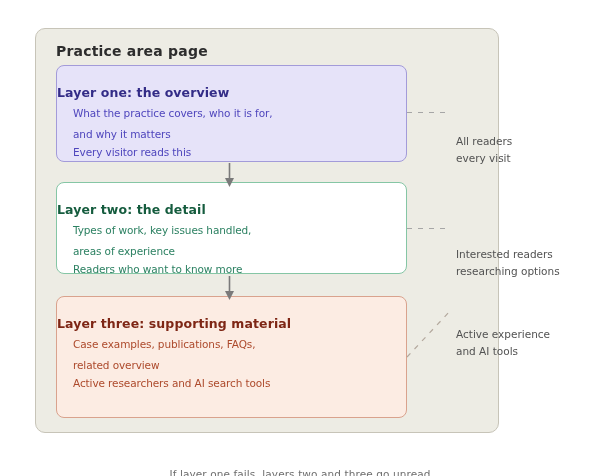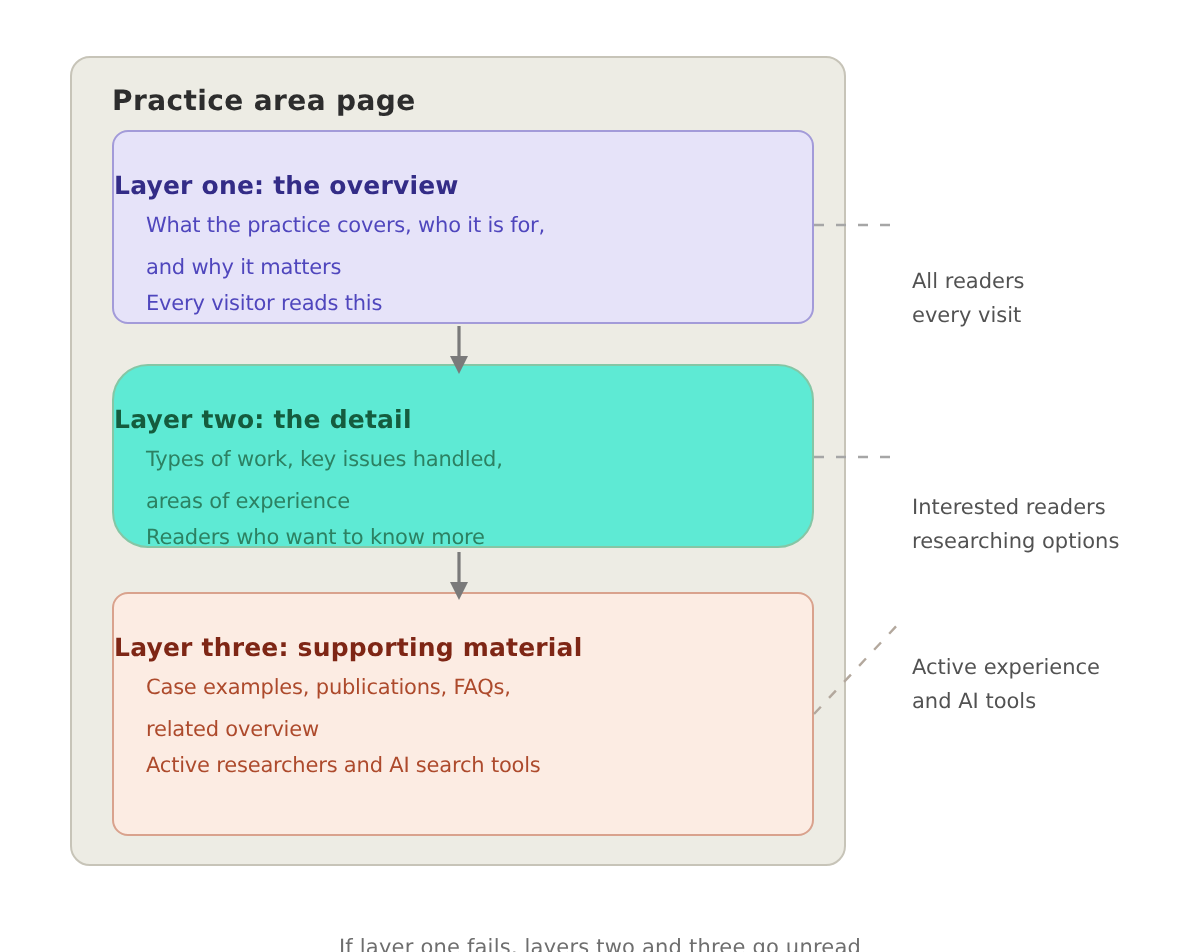--- a/index.html
+++ b/index.html
@@ -4,36 +4,36 @@
 <style>
   html,body{margin:0;padding:0;}
   body{
     width:600px;height:476px;background:#ffffff;position:relative;
     font-family:"DejaVu Sans","Liberation Sans",sans-serif;
     overflow:hidden;
   }
   .canvas{position:absolute;left:0;top:0;width:600px;height:476px;}
 
   .container{
-    position:absolute;left:35px;top:28px;width:388px;height:405px;
+    position:absolute;left:35px;top:28px;width:464px;height:405px;
     background:#edece4;border:1px solid #c7c4b8;border-radius:10px;
     box-sizing:border-box;
   }
   .container-title{
     position:absolute;left:20px;top:14px;
     font-size:14px;font-weight:bold;color:#2d2d2d;letter-spacing:.2px;
     white-space:nowrap;
   }
 
   .layer{
     position:absolute;left:20px;width:351px;
     border:1px solid;border-radius:8px;box-sizing:border-box;
   }
   .layer-one{top:36px;height:97px;background:#e6e3f9;border-color:#a39bd9;}
-  .layer-two{top:153px;height:92px;background:#5eead4;border-color:#85c6a5;border-radius:18px;}
+  .layer-two{top:153px;height:92px;background:#ffffff;border-color:#85c6a5;}
   .layer-three{top:267px;height:122px;background:#fcece3;border-color:#d9a28d;padding-left:40px;}
 
   .layer-title{
     position:absolute;left:0;top:19px;
     font-size:12.5px;font-weight:bold;white-space:nowrap;letter-spacing:.1px;
   }
   .layer-line{position:absolute;left:16px;font-size:10.5px;white-space:nowrap;letter-spacing:-.1px;}
   .ll1{top:41px}.ll2{top:62px}.ll3{top:80px}
 
   .layer-one .layer-title{color:#332c87}

